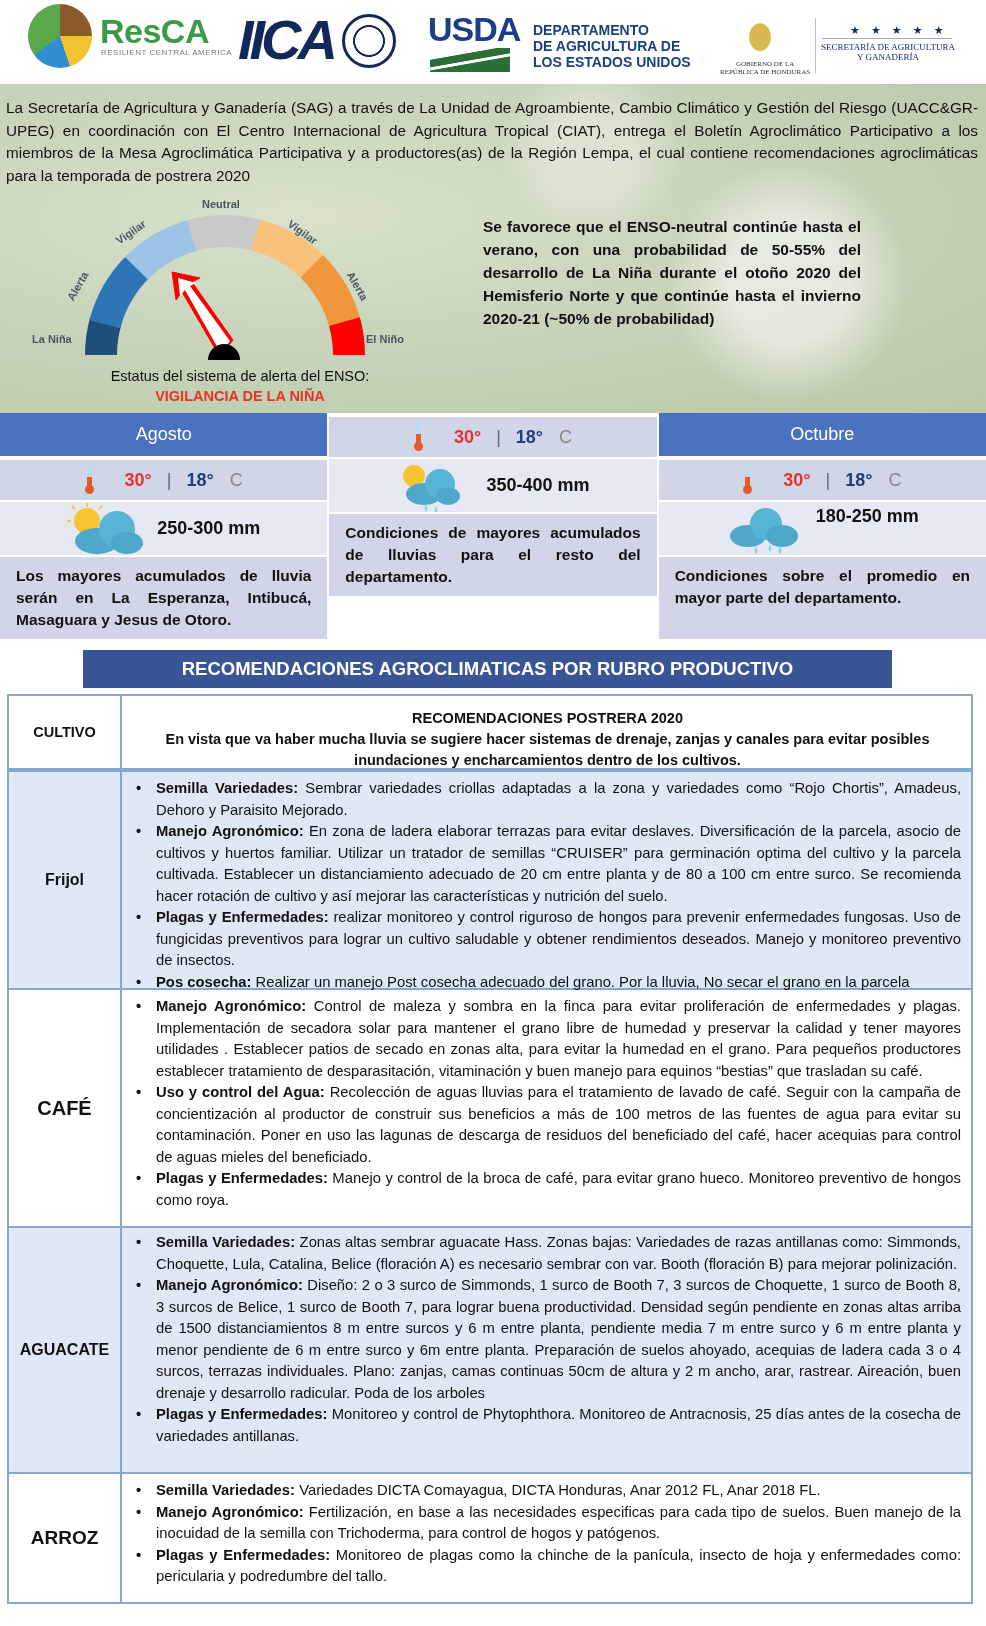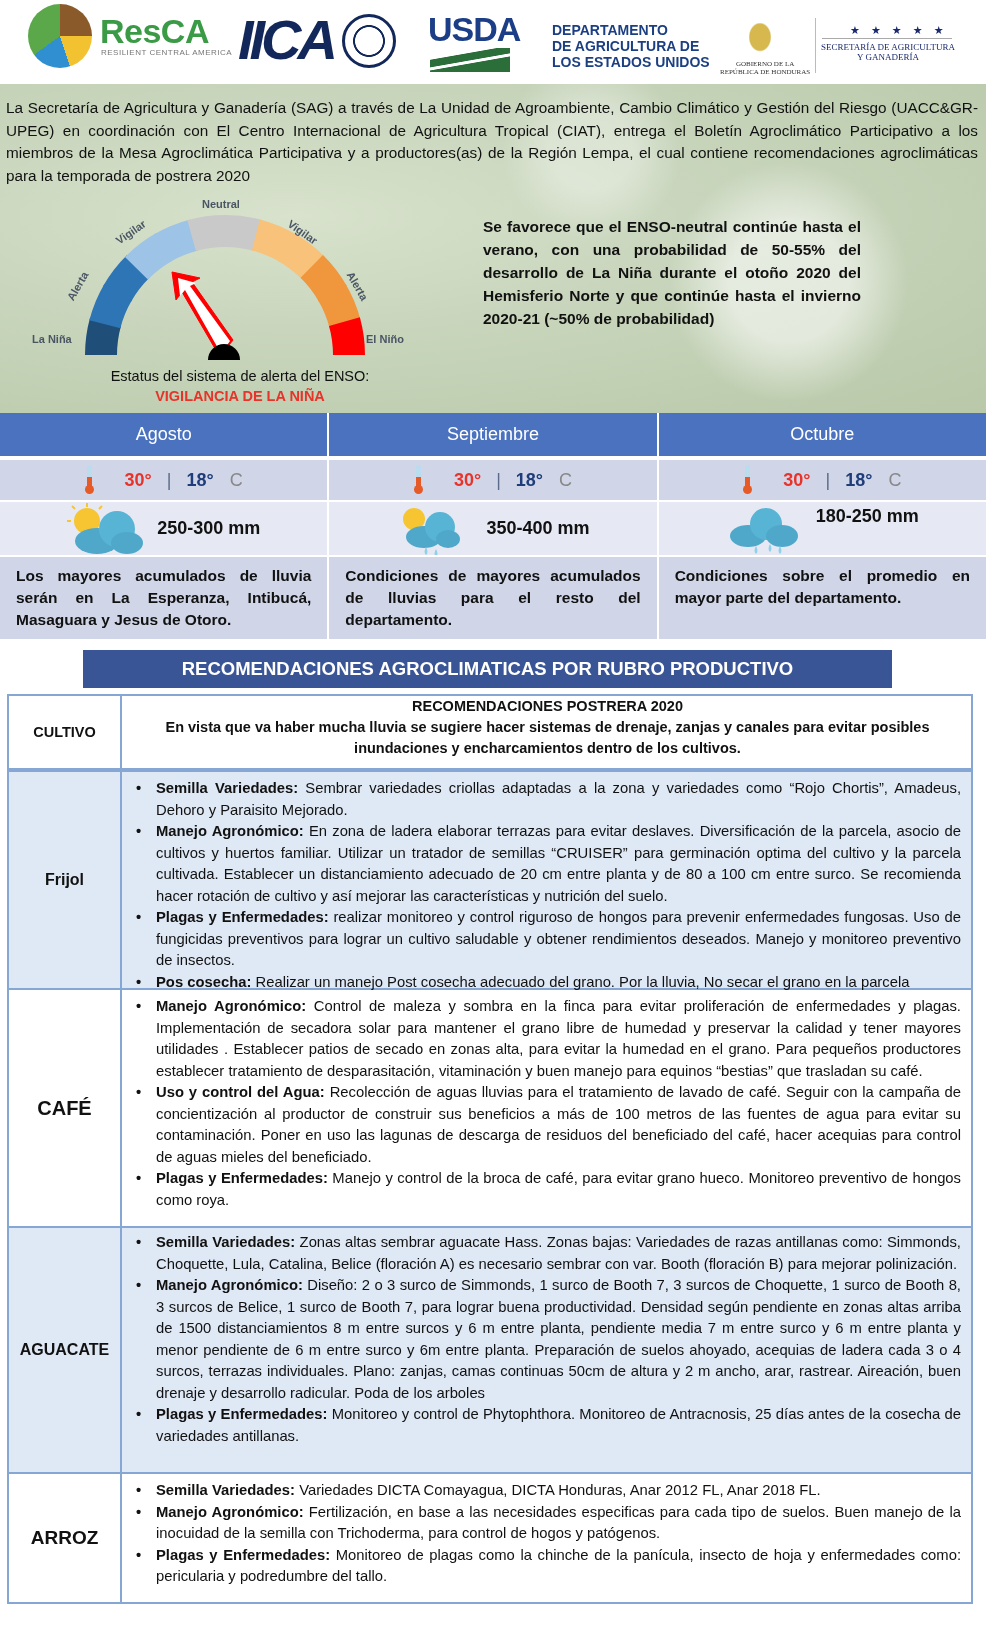--- a/index.html
+++ b/index.html
@@ -11,21 +11,21 @@
     background: radial-gradient(circle at 80% 60%, rgba(255,255,255,0.55) 0 60px, transparent 120px),
                 radial-gradient(circle at 60% 20%, rgba(255,255,255,0.35) 0 40px, transparent 90px); }
   .resca-mark { position:absolute; left:28px; top:4px; width:64px; height:64px; border-radius:50%;
     background: conic-gradient(#8b5a2b 0 25%, #f2c230 25% 45%, #2f8fd1 45% 65%, #5aa84a 65% 100%); }
   .resca-text { position:absolute; left:100px; top:12px; font-size:34px; font-weight:bold; color:#3a9a45; letter-spacing:-0.5px; }
   .resca-sub { position:absolute; left:101px; top:48px; font-size:8px; color:#777; letter-spacing:0.5px; }
   .iica-text { position:absolute; left:238px; top:10px; font-size:56px; font-weight:bold; font-style:italic; color:#13285a; letter-spacing:-4px; line-height:60px; }
   .iica-globe { position:absolute; left:342px; top:14px; width:54px; height:54px; border-radius:50%; border:3px solid #13285a; background: radial-gradient(circle, #fff 0 40%, #13285a 42% 46%, #fff 48%); }
   .usda-text { position:absolute; left:428px; top:10px; font-size:34px; font-weight:bold; color:#1b3e86; letter-spacing:-1px; }
   .usda-field { position:absolute; left:430px; top:48px; width:80px; height:24px; background: linear-gradient(170deg, #fff 0 30%, #2b6e3a 32% 50%, #fff 52% 58%, #2b6e3a 60%); }
-  .dept { position:absolute; left:552px; top:22px; font-size:14px; font-weight:bold; color:#1c3f82; line-height:16px; }
+  .dept { position:absolute; left:533px; top:22px; font-size:14px; font-weight:bold; color:#1c3f82; line-height:16px; }
   .honduras-seal { position:absolute; left:742px; top:14px; width:36px; height:42px; background: radial-gradient(ellipse at 50% 55%, #d6b84e 0 40%, #fff 45%); }
   .honduras-text { position:absolute; left:720px; top:60px; font-size:7px; color:#333; text-align:center; line-height:8px; font-family:"Liberation Serif", serif; }
   .sag-divider { position:absolute; left:815px; top:18px; width:1px; height:55px; background:#bbb; }
   .sag-stars { position:absolute; left:850px; top:24px; font-size:11px; color:#1a2a6c; letter-spacing:4px; }
   .sag-line { position:absolute; left:822px; top:38px; width:130px; height:1px; background:#aaa; }
   .sag-text { position:absolute; left:818px; top:42px; width:140px; font-size:9px; color:#1a2a6c; text-align:center; line-height:10px; font-family:"Liberation Serif", serif; }
 
   .intro { position:absolute; left:6px; top:97px; width:972px; font-size:15.3px; line-height:22.5px; text-align:justify; color:#111; font-family:"Liberation Sans Narrow","Liberation Sans", sans-serif; }
 
   .gauge { position:absolute; left:20px; top:200px; width:420px; height:160px; }
@@ -164,21 +164,20 @@
             </g>
           <ellipse cx="30" cy="38" rx="22" ry="13" fill="#4fa8c9"></ellipse>
           <circle cx="50" cy="26" r="18" fill="#57b4d4"></circle>
           <ellipse cx="60" cy="40" rx="16" ry="11" fill="#4fa8c9"></ellipse>
         </svg>
         <span>250-300 mm</span>
       </div>
       <div class="mdesc">Los mayores acumulados de lluvia serán en La Esperanza, Intibucá, Masaguara y Jesus de Otoro.</div>
     </div>
     <div class="mcell">
-      <div class="mhead">Septiembre</div>
       <div class="mtemp">
         <div class="thermo">
             <div class="tube"></div>
             <div class="fill"></div>
             <div class="bulb"></div>
           </div>
         <span class="t-hi">30°</span>
           <span class="t-sep">|</span>
           <span class="t-lo">18°</span>
           <span class="t-unit">C</span>
@@ -220,21 +219,21 @@
       <div class="mdesc">Condiciones sobre el promedio en mayor parte del departamento.</div>
     </div>
   </div>
 </div>
 
 <div class="rec-banner">RECOMENDACIONES AGROCLIMATICAS POR RUBRO PRODUCTIVO</div>
 
 <div class="table">
   <div class="trow head under" style="height:74px">
     <div class="tcol1" style="font-size:14.5px">CULTIVO</div>
-    <div class="tcol2" style="padding-top:0">
+    <div class="tcol2" style="padding-top:12px">
       <div class="head-title">RECOMENDACIONES POSTRERA 2020</div>
       <div class="head-title">En vista que va haber mucha lluvia se sugiere hacer sistemas de drenaje, zanjas y canales para evitar posibles inundaciones y encharcamientos dentro de los cultivos.</div>
     </div>
   </div>
 
   <div class="trow shaded" style="height:218px">
     <div class="tcol1" style="font-size:16px">Frijol</div>
     <div class="tcol2" style="padding-top:6px">
       <ul class="recs">
         <li><b>Semilla Variedades:</b><span> Sembrar variedades criollas adaptadas a la zona y variedades como “Rojo Chortis”, Amadeus, Dehoro  y Paraisito Mejorado.</span></li>

